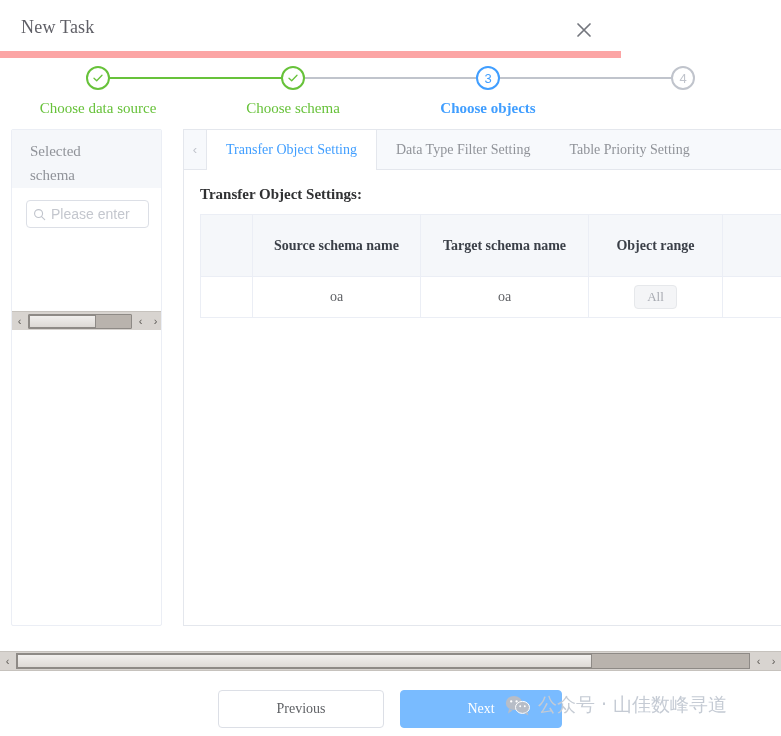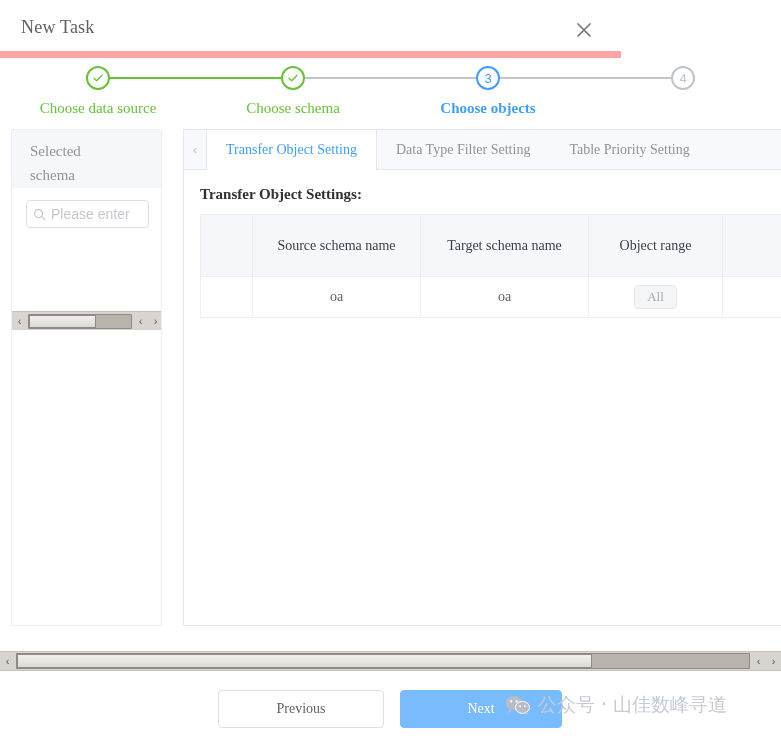--- a/index.html
+++ b/index.html
@@ -243,21 +243,21 @@
   }
 
   
   .tbl-wrap { margin: 11px 0 0 16px; width: 620px; }
   table.tbl { border-collapse: collapse; table-layout: fixed; width: 620px; }
   table.tbl th {
     background: #f5f7fa;
     border: 1px solid #ebeef5;
     color: #3a3f47;
     font-size: 14px;
-    font-weight: normal;
+    font-weight: bold;
     height: 62px;
     padding: 2px 6px;
     text-align: center;
     line-height: 20px;
   }
   table.tbl td {
     border: 1px solid #ebeef5;
     border-top: none;
     height: 41px;
     text-align: center;

